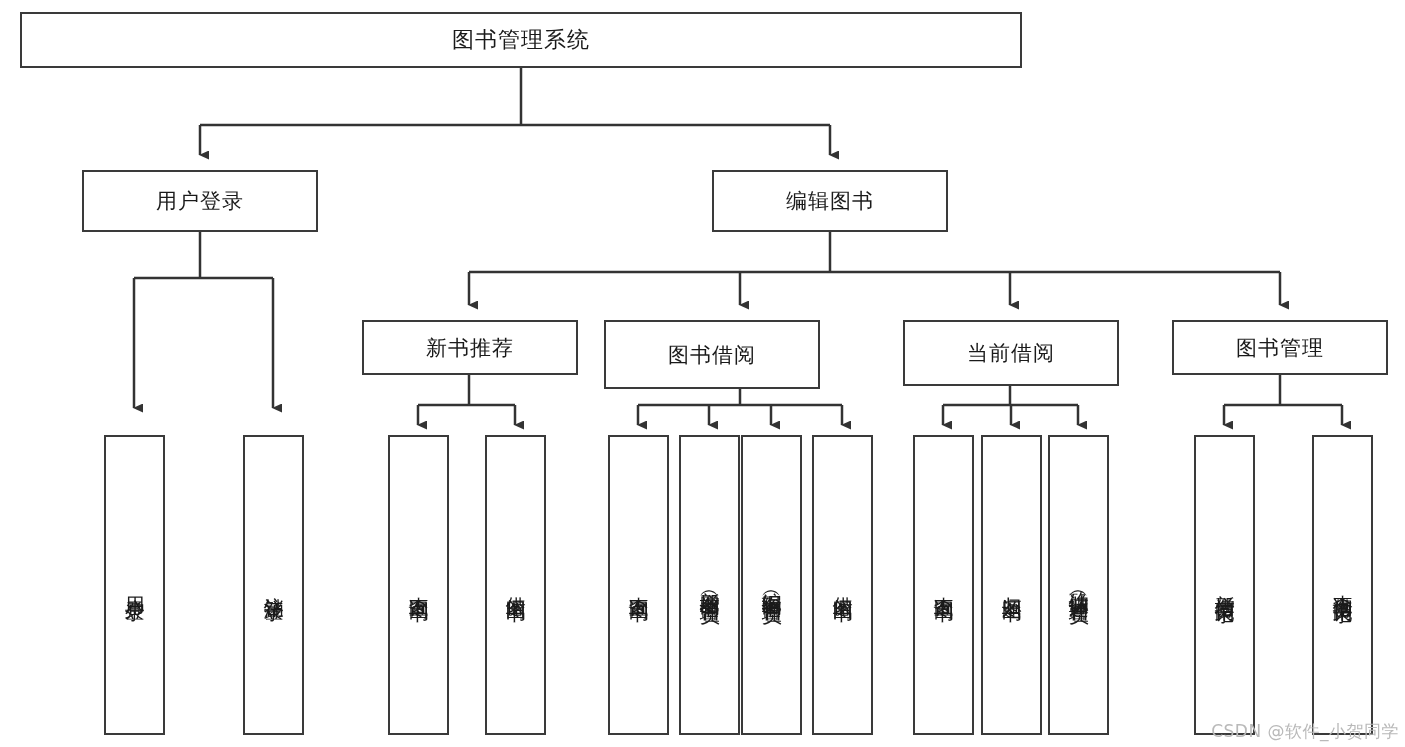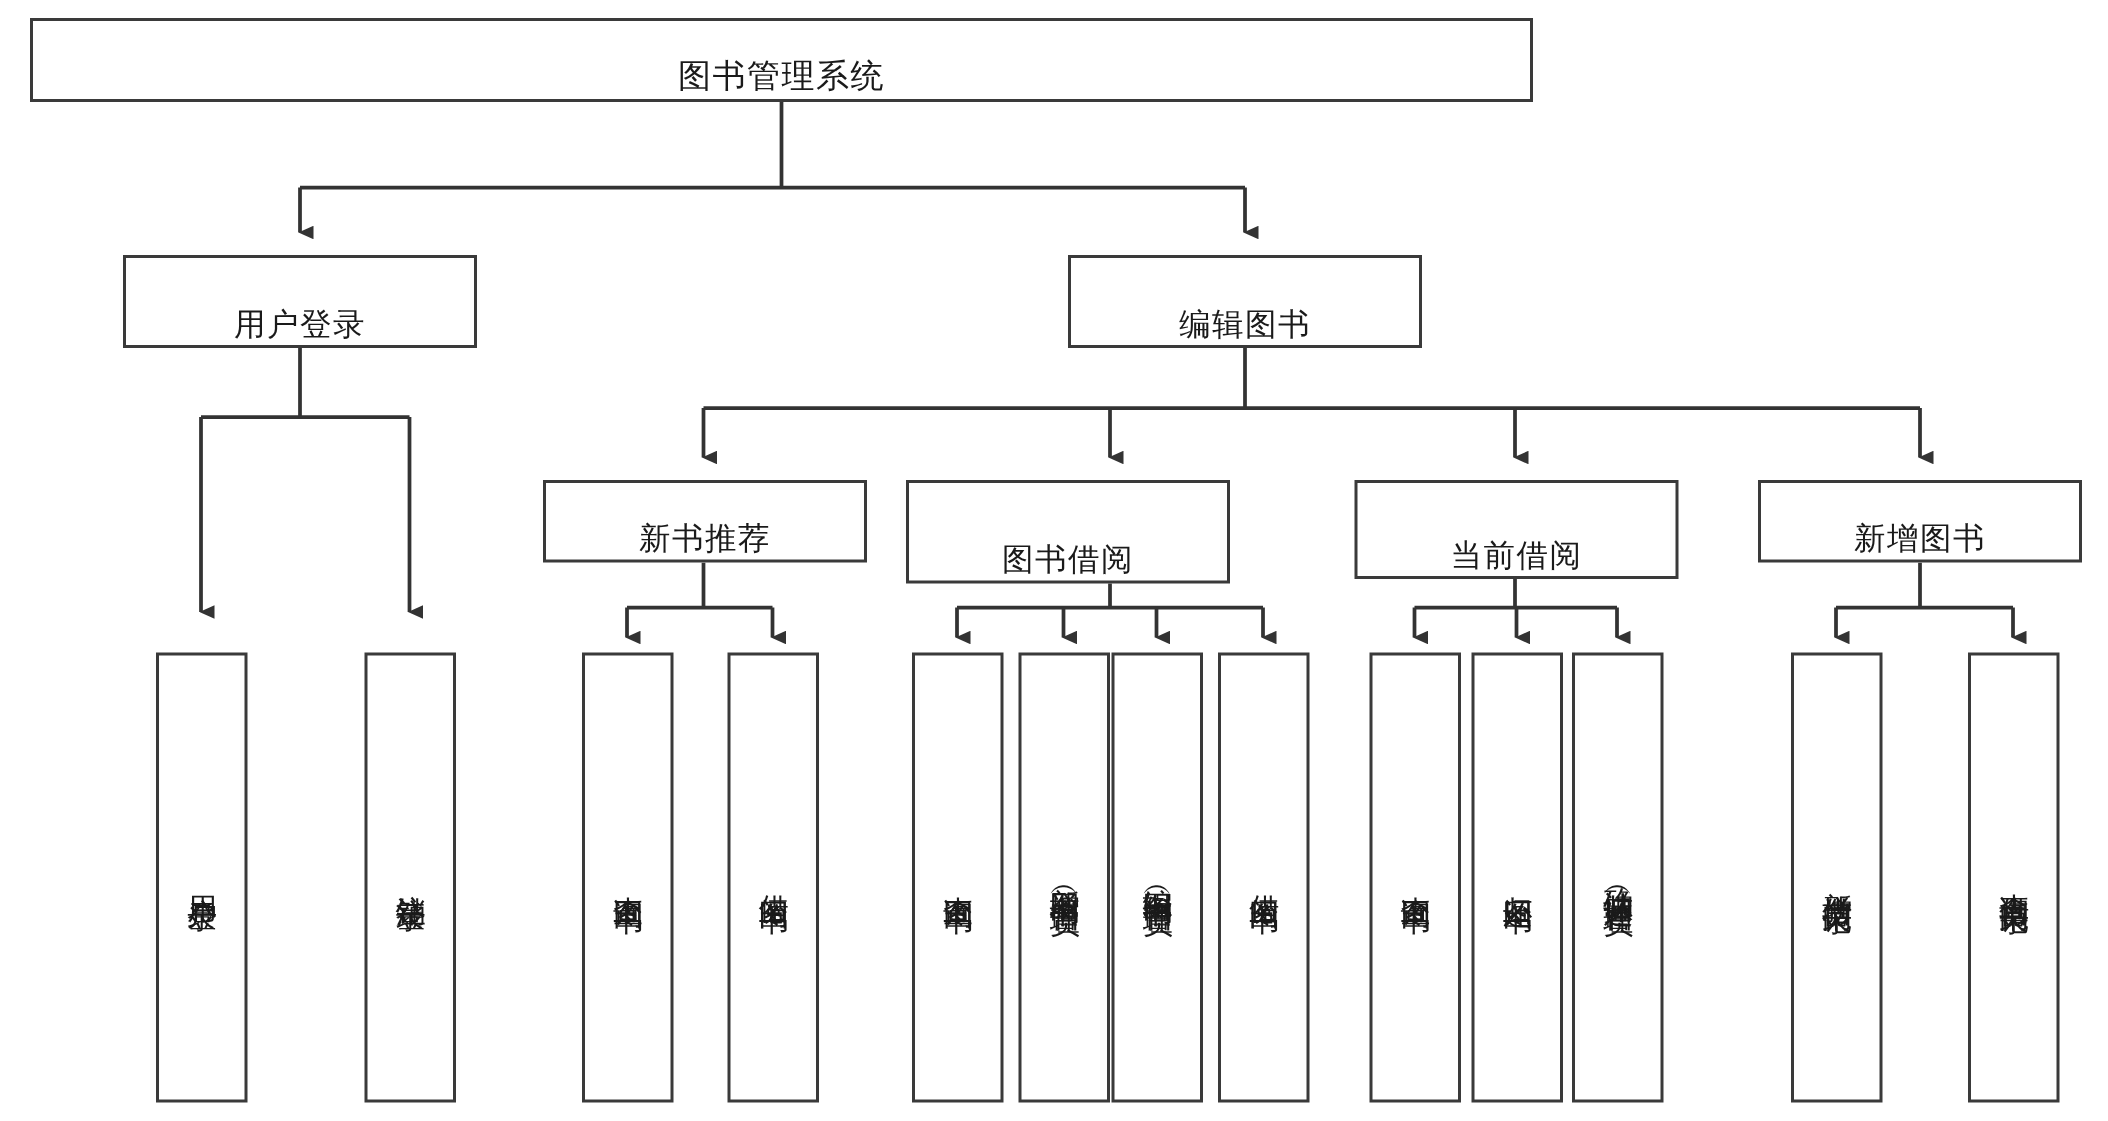--- a/index.html
+++ b/index.html
@@ -9,21 +9,21 @@
     font-family:"DejaVu Sans","Liberation Sans",sans-serif;
   }
   #diagram-root{position:absolute;left:0;top:0;width:1405px;height:747px;}
   svg.edges{position:absolute;left:0;top:0;width:1405px;height:747px;pointer-events:none;}
   .node{
     position:absolute;box-sizing:border-box;
     background:#ffffff;border:2.5px solid #3a3a3a;
     display:flex;align-items:center;justify-content:center;
     color:#1a1a1a;
   }
-  .node.h{font-size:21px;letter-spacing:1px;align-items:flex-end;}
+  .node.h{font-size:21px;letter-spacing:1px;}
   .node.v{
     font-size:20px;letter-spacing:2px;line-height:1.18;
     writing-mode:vertical-rl;text-orientation:upright;
     padding:6px 0;
   }
   .node.root{font-size:22px;letter-spacing:1px;}
   .watermark{
     position:absolute;right:6px;bottom:4px;
     font-size:17px;color:#b9b9b9;letter-spacing:0.5px;
     white-space:nowrap;user-select:none;
@@ -98,21 +98,21 @@
   <div class="node h" style="left:362px;top:320px;width:216px;height:55px;">
     <span>新书推荐</span>
   </div>
   <div class="node h" style="left:604px;top:320px;width:216px;height:69px;">
     <span>图书借阅</span>
   </div>
   <div class="node h" style="left:903px;top:320px;width:216px;height:66px;">
     <span>当前借阅</span>
   </div>
   <div class="node h" style="left:1172px;top:320px;width:216px;height:55px;">
-    <span>新增图书</span>
+    <span>图书管理</span>
   </div>
 
   <div class="node v" style="left:104px;top:435px;width:61px;height:300px;">
     <span>用户登录</span>
   </div>
   <div class="node v" style="left:243px;top:435px;width:61px;height:300px;">
     <span>注销登录</span>
   </div>
 
   <div class="node v" style="left:388px;top:435px;width:61px;height:300px;">
@@ -145,14 +145,15 @@
     <span>确认归还（管理员）</span>
   </div>
 
   <div class="node v" style="left:1194px;top:435px;width:61px;height:300px;">
     <span>新增借阅记录</span>
   </div>
   <div class="node v" style="left:1312px;top:435px;width:61px;height:300px;">
     <span>查询借阅记录</span>
   </div>
 
+  <div class="watermark">CSDN @软件_小贺同学</div>
 
 </div>
 
 </body></html>

